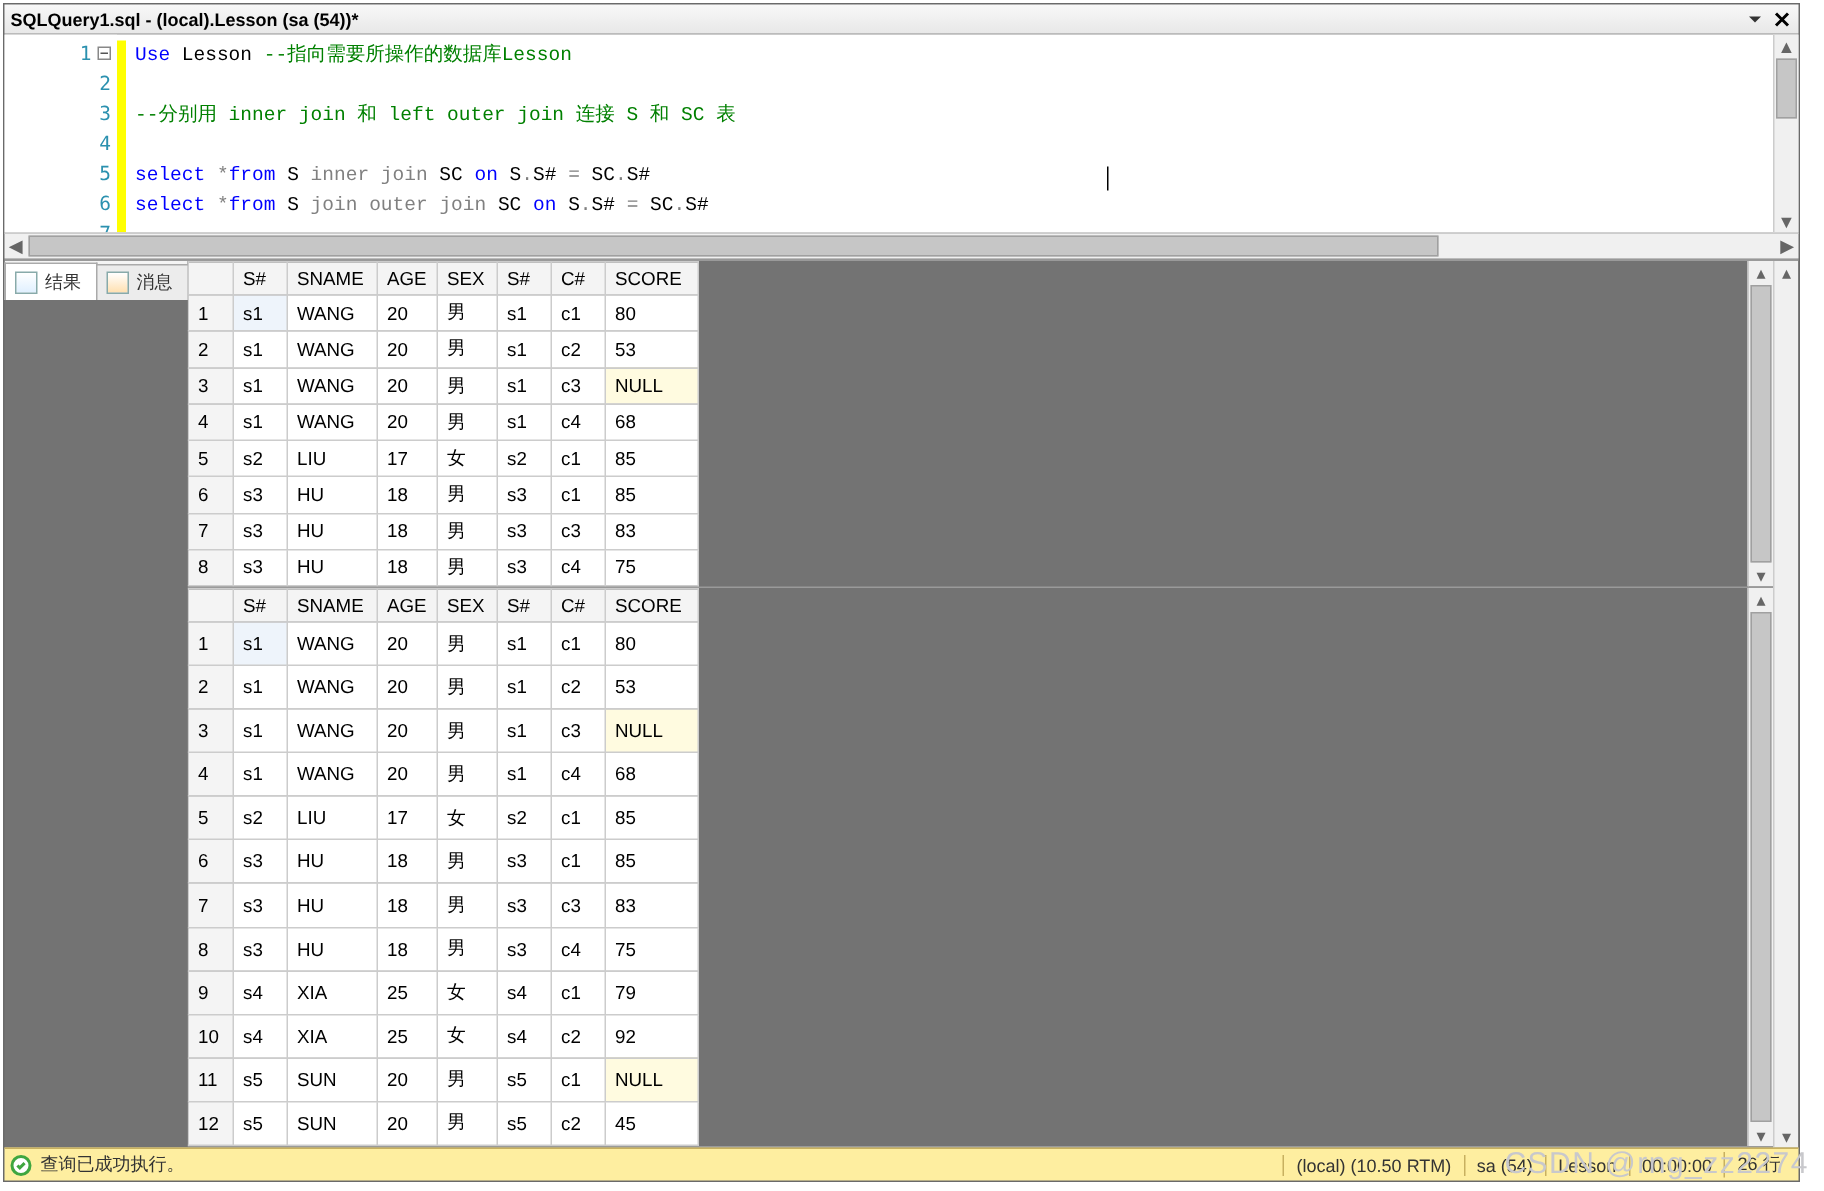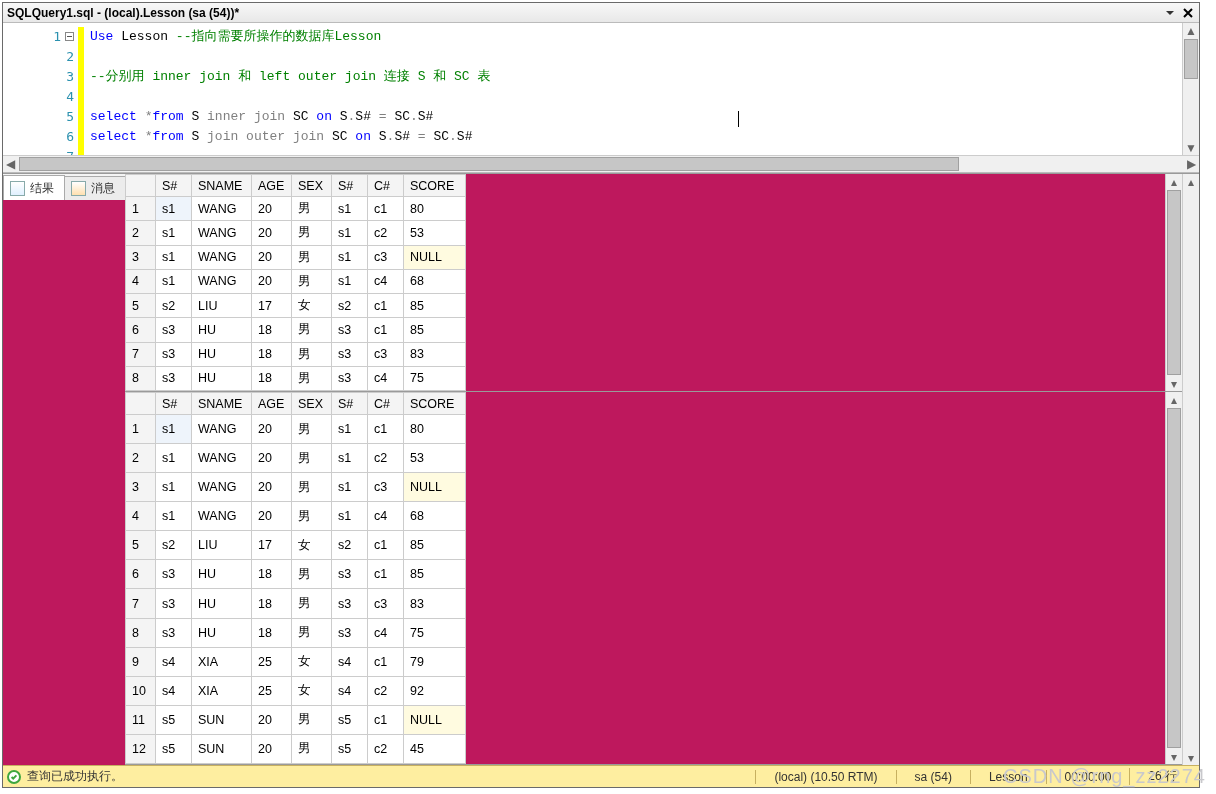--- a/index.html
+++ b/index.html
@@ -12,21 +12,21 @@
     overflow: hidden;
     color: #000;
   }
   .window {
     border: 1px solid #6a6a6a;
     width: 1198px;
     height: 786px;
     margin: 2px;
     display: flex;
     flex-direction: column;
-    background: #be185d;
+    background: #737373;
   }
   
   .titlebar {
     height: 20px;
     background: linear-gradient(#f8f8f8,#e8e8e8);
     border-bottom: 1px solid #bbb;
     display: flex;
     align-items: center;
     padding: 0 4px;
     font-weight: bold;
@@ -249,21 +249,21 @@
   .status-icon {
     width:14px; height:14px; border-radius:50%;
     background:#fff;
     border:2px solid #3fa63f;
     display:flex; align-items:center; justify-content:center;
     margin-right:6px;
   }
   .status-icon svg { width:8px; height:8px; stroke:#3fa63f; stroke-width:2.5; fill:none; }
   .statusbar .flex { flex:1; }
   .statusbar .seg {
-    border-left:1px solid #c7b060; padding:0 18px;
+    border-left:1px solid #c7b060; padding:0 8px;
   }
   .watermark {
     position:fixed;
     right:10px; bottom:6px;
     color:#c8c8cc;
     font-size:20px;
     letter-spacing:1px;
     pointer-events:none;
     font-family: Arial, sans-serif;
   }

